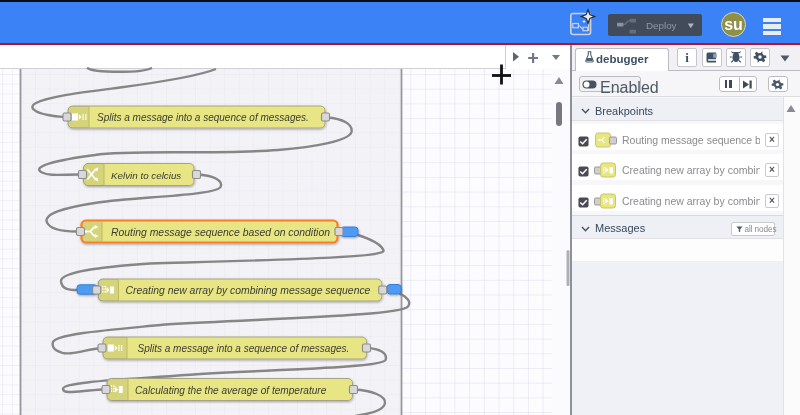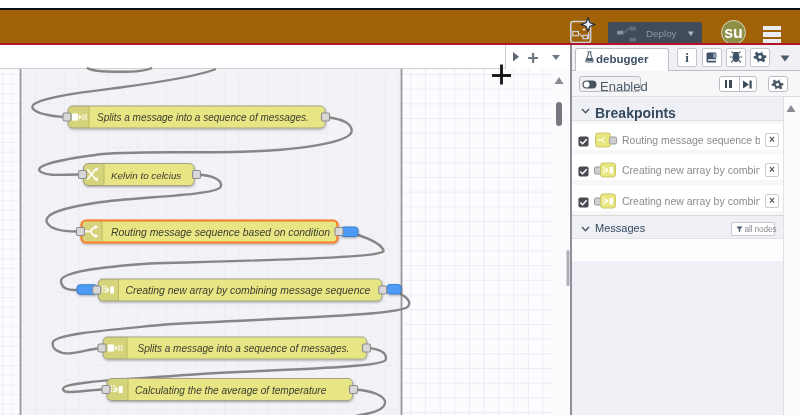--- a/index.html
+++ b/index.html
@@ -1,20 +1,20 @@
 <!DOCTYPE html>
 <html><head>
 <meta charset="utf-8">
 <style>
 * { margin:0; padding:0; box-sizing:border-box; }
 html,body { width:800px; height:415px; overflow:hidden; background:#fff;
   font-family:"Liberation Sans", sans-serif; }
 .abs { position:absolute; }
-#header { position:absolute; left:0; top:8px; width:800px; height:57px;
-  background:#a16207; border-top:2px solid #0b0e14; }
+#header { position:absolute; left:0; top:0; width:800px; height:57px;
+  background:#3b82f6; border-top:2px solid #0b0e14; }
 #redline { position:absolute; left:0; top:43px; width:800px; height:2px; background:#b3122a; }
 #tabbar { position:absolute; left:0; top:45px; width:570px; height:24px; background:#fff;
   border-bottom:1px solid #d0d0d6; }
 #cvtools { position:absolute; left:505px; top:45px; width:65px; height:24px; background:#fff;
   border-left:1px solid #cfcfd4; }
 #canvas { position:absolute; left:0; top:69px; width:570px; height:346px; }
 #sep { position:absolute; left:570px; top:45px; width:2px; height:370px; background:#90909a; }
 #sidebar { position:absolute; left:572px; top:45px; width:228px; height:370px; background:#f4f4f7; }
 </style>
 </head>
@@ -256,21 +256,21 @@
   <svg class="abs" style="left:207px;top:9px" width="12" height="9" viewBox="0 0 12 9">
     <path d="M 1.5 1.5 L 10.5 1.5 L 6 7.5 Z" fill="#4c5a68"></path>
   </svg>
 
   <div class="abs" style="left:0;top:26px;width:228px;height:26px;background:#f6f6f9;border-bottom:1px solid #dcdce1;"></div>
   <div class="abs" style="left:6.5px;top:31px;width:62px;height:16px;background:#f2f2f5;border:1px solid #bcbcc4;border-radius:3px;"></div>
   <svg class="abs" style="left:10px;top:34.5px" width="15" height="9" viewBox="0 0 15 9">
     <rect x="0.5" y="0.5" width="14" height="8" rx="4" fill="#46525f"></rect>
     <circle cx="4.6" cy="4.5" r="2.9" fill="#fff"></circle>
   </svg>
-  <div class="abs" style="left:28px;top:33.5px;font-size:13px;color:#4c5a66;">Enabled</div>
+  <div class="abs" style="left:28px;top:33.5px;font-size:16px;color:#4c5a66;">Enabled</div>
   <div class="abs" style="left:147px;top:31px;width:21px;height:16px;background:#fff;border:1px solid #bcbcc4;border-radius:3px 0 0 3px;"></div>
   <div class="abs" style="left:152.5px;top:35px;width:2.8px;height:8px;background:#3d4b59;"></div>
   <div class="abs" style="left:157.2px;top:35px;width:2.8px;height:8px;background:#3d4b59;"></div>
   <div class="abs" style="left:167px;top:31px;width:18px;height:16px;background:#fff;border:1px solid #bcbcc4;border-radius:0 3px 3px 0;"></div>
   <svg class="abs" style="left:170px;top:34.5px" width="12" height="9" viewBox="0 0 12 9">
     <path d="M 1 0.5 L 7 4.5 L 1 8.5 Z" fill="#3d4b59"></path>
     <rect x="7.5" y="0.5" width="2.2" height="8" fill="#3d4b59"></rect>
   </svg>
   <div class="abs" style="left:195.5px;top:31px;width:20px;height:16px;background:#fff;border:1px solid #bcbcc4;border-radius:3px;"></div>
   <svg class="abs" style="left:199px;top:33px" width="13" height="13" viewBox="0 0 14 14">
@@ -282,21 +282,21 @@
 
   <div class="abs" style="left:211px;top:52px;width:17px;height:318px;background:#fbfbfc;border-left:1px solid #e2e2e6;"></div>
   <svg class="abs" style="left:214px;top:59px" width="10" height="9" viewBox="0 0 10 9">
     <path d="M 0.5 8 L 9.5 8 L 5 1 Z" fill="#8a8a94"></path>
   </svg>
 
   <div class="abs" style="left:0;top:53px;width:211px;height:23px;background:#eff0f5;border-bottom:1px solid #e0e0e5;"></div>
   <svg class="abs" style="left:8.5px;top:63px" width="9" height="6" viewBox="0 0 9 6">
     <path d="M 1 1 L 4.5 4.8 L 8 1" fill="none" stroke="#44505c" stroke-width="1.3"></path>
   </svg>
-  <div class="abs" style="left:23px;top:59.5px;font-size:14px;font-weight:bold;color:#35495e;text-align:right;">Breakpoints</div>
+  <div class="abs" style="left:23px;top:59.5px;font-size:11px;font-weight:normal;color:#35495e;text-align:right;">Breakpoints</div>
 
   <div class="abs" style="left:0;top:79px;width:211px;height:26px;background:#fff;"></div>
   <div class="abs" style="left:0;top:109px;width:211px;height:26px;background:#fff;"></div>
   <div class="abs" style="left:0;top:140px;width:211px;height:26px;background:#fff;"></div>
 
   <svg class="abs" style="left:6px;top:90.5px" width="11" height="11" viewBox="0 0 12 12">
     <rect x="0.5" y="0.5" width="11" height="11" rx="2" fill="#4a4a52"></rect>
     <path d="M 2.5 6 L 5 8.5 L 9.5 3.5" fill="none" stroke="#fff" stroke-width="1.6"></path>
   </svg>
   <svg class="abs" style="left:23px;top:87px" width="24" height="16" viewBox="0 0 24 16">

